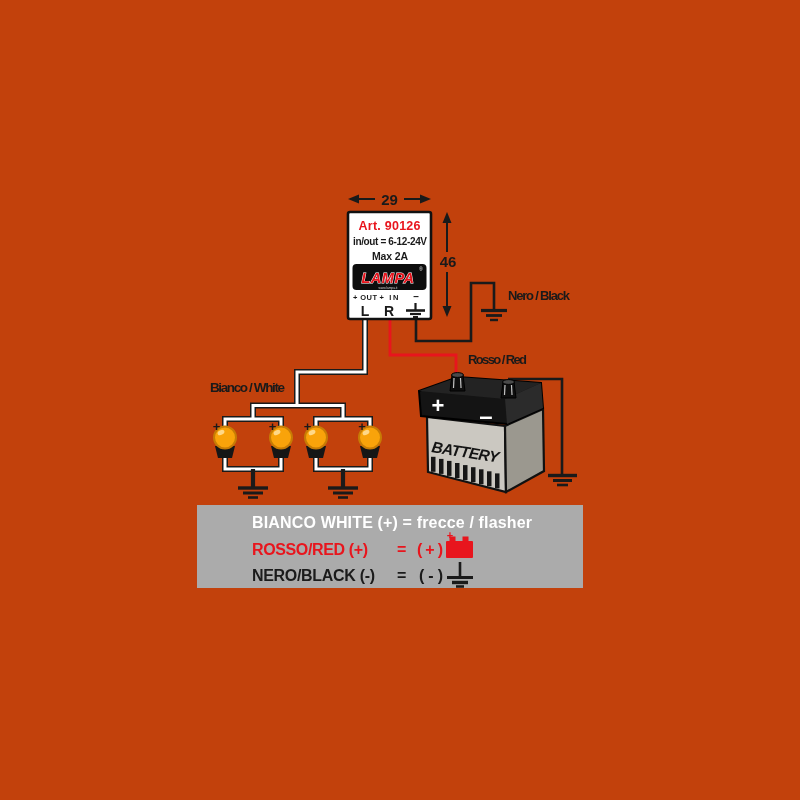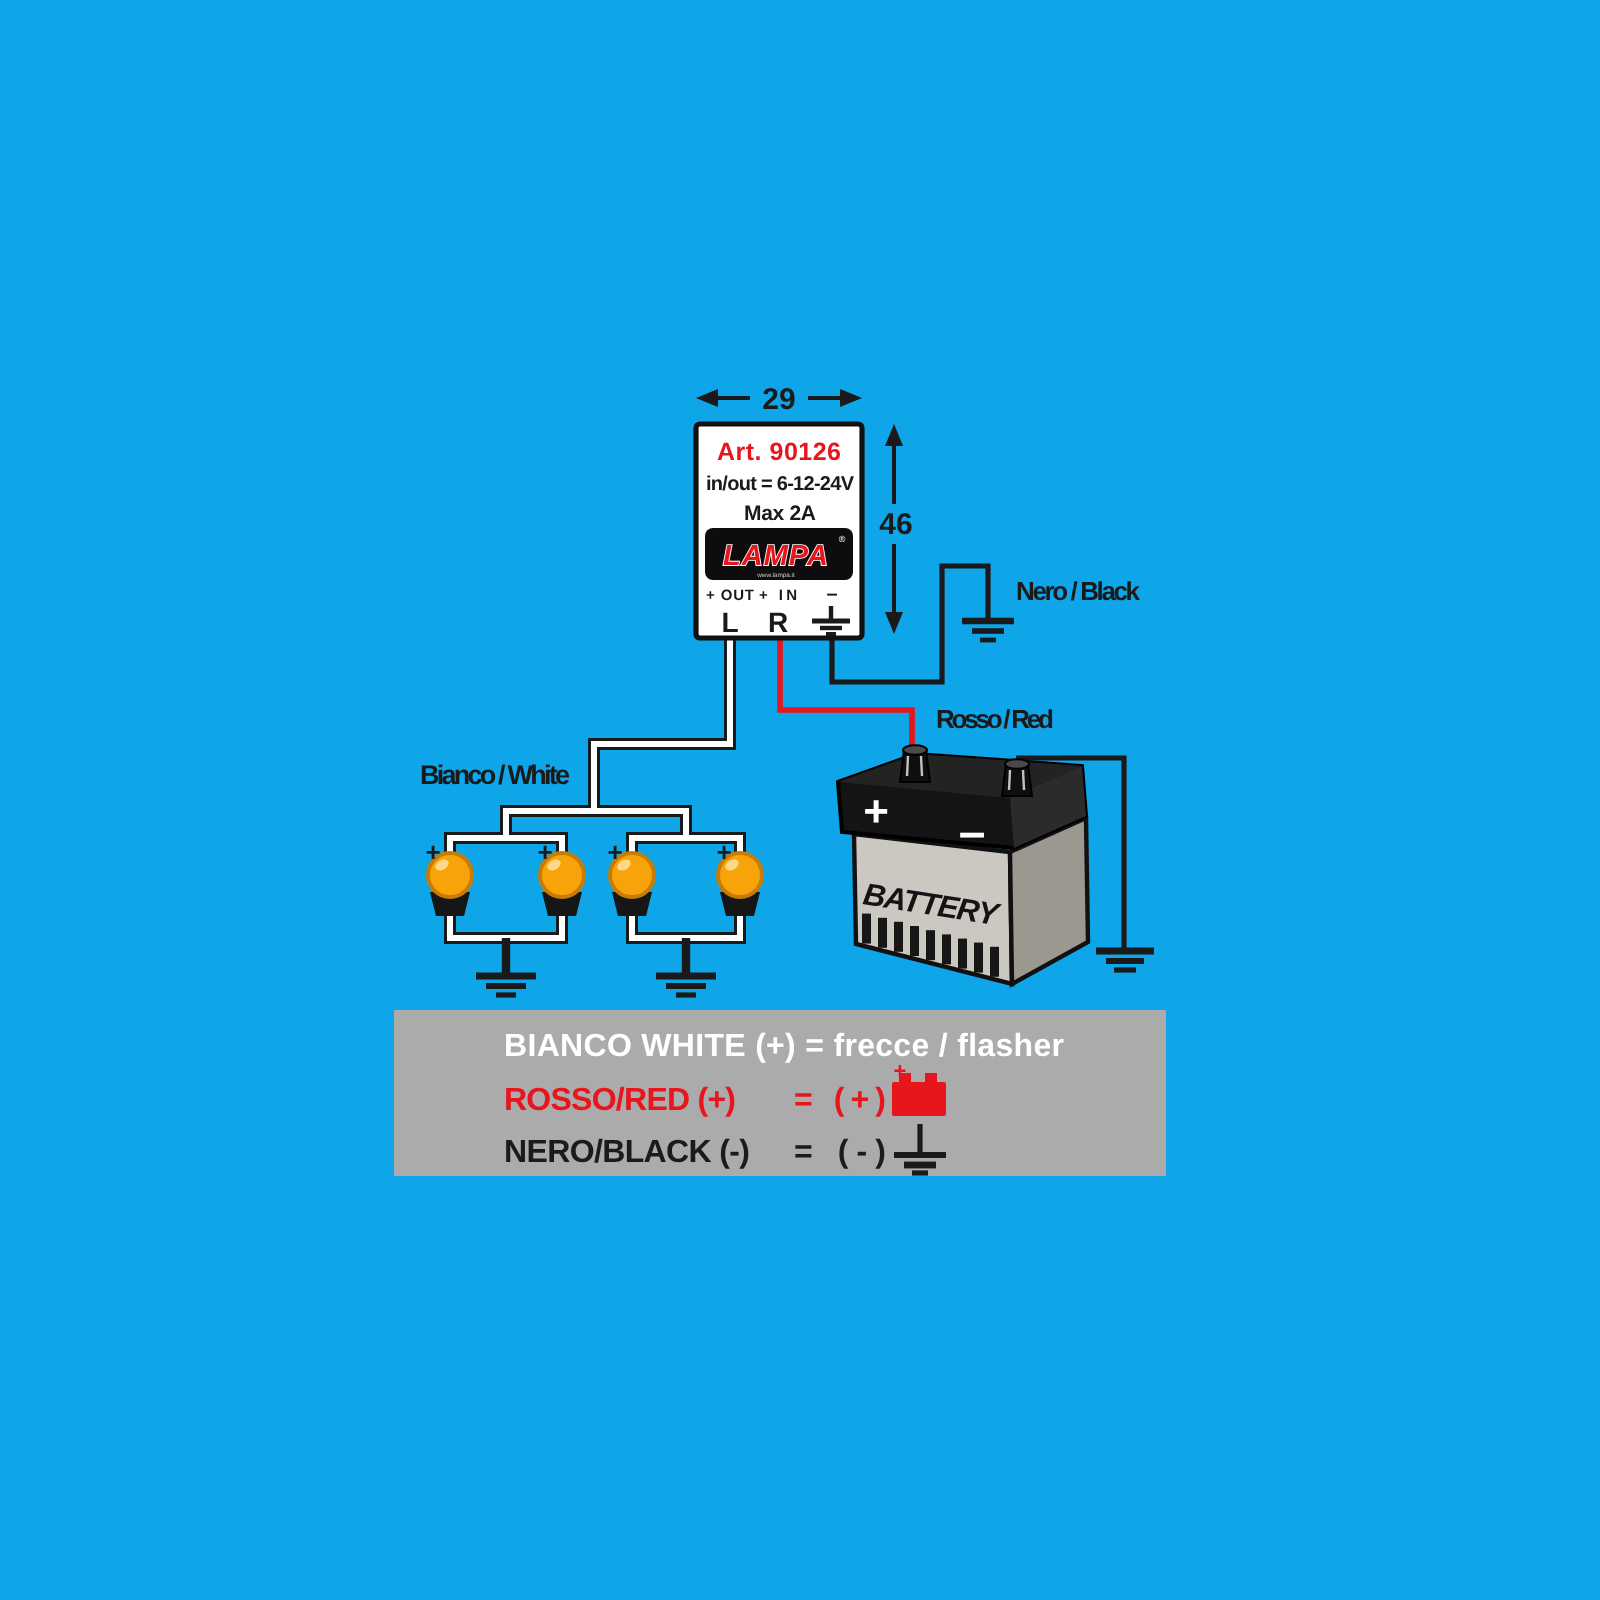--- a/index.html
+++ b/index.html
@@ -1,16 +1,16 @@
 <!DOCTYPE html>
 <html><head>
 <meta charset="utf-8">
 <style>
   html,body{margin:0;padding:0;background:#fff;}
-  #canvas{position:relative;width:800px;height:800px;background:#0ea5e9;overflow:hidden;}
+  #canvas{position:relative;width:800px;height:800px;background:#c2410c;overflow:hidden;}
   svg{position:absolute;left:0;top:0;}
   text{font-family:"Liberation Sans","DejaVu Sans",sans-serif;}
   .b{font-weight:bold;}
   .blk{fill:#1a1a1a;}
   .red{fill:#e8151d;}
   .wirecase{stroke:#1a1a1a;stroke-width:6;fill:none;}
   .wirecore{stroke:#ffffff;stroke-width:3;fill:none;}
   .blackwire{stroke:#1a1a1a;stroke-width:2.6;fill:none;}
   .redwire{stroke:#e8151d;stroke-width:2.8;fill:none;}
   .gnd{stroke:#1a1a1a;fill:none;}

